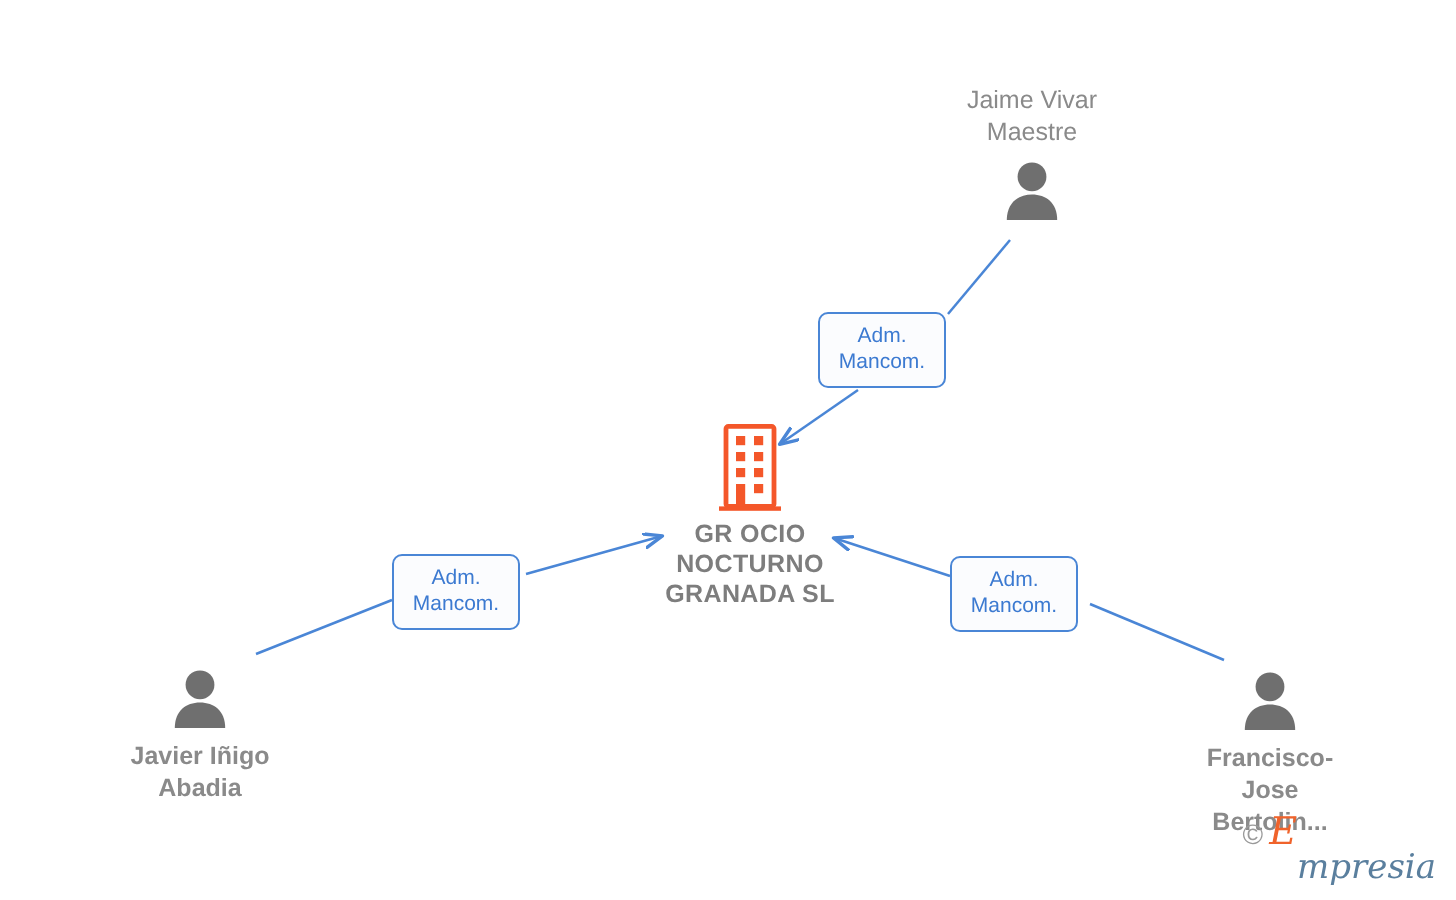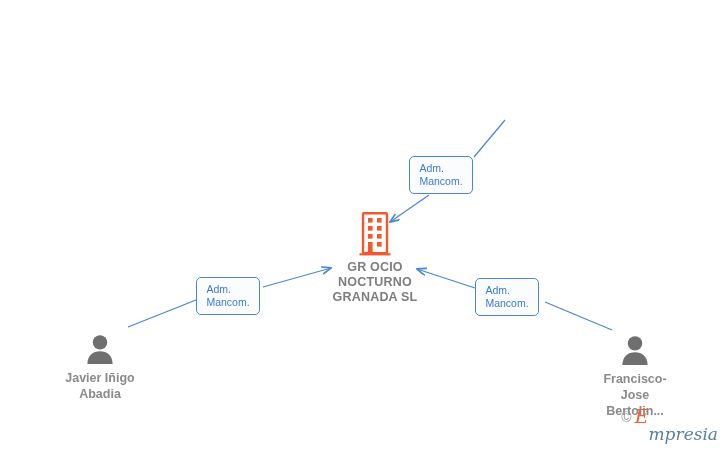--- a/index.html
+++ b/index.html
@@ -74,20 +74,21 @@
     height: 38px;
     border: 1.3px solid #4a86d6;
     border-radius: 5px;
     background: #fbfcfe;
     color: #3c7ad1;
     font-size: 10.5px;
     line-height: 13px;
     display: flex;
     align-items: center;
     justify-content: center;
+    text-align: center;
     white-space: pre-line;
   }
 
   
   #watermark {
     position: absolute;
     right: 10px;
     bottom: 6px;
     display: flex;
     align-items: center;
@@ -149,20 +150,28 @@
       <rect x="19" y="22" width="4.6" height="4.6" fill="#f4572a"></rect>
       <rect x="19" y="30" width="4.6" height="4.6" fill="#f4572a"></rect>
       <rect x="10" y="30" width="4.6" height="11.2" fill="#f4572a"></rect>
       <rect x="1.5" y="41.2" width="31" height="2.2" fill="#f4572a"></rect>
     </svg>
     <div class="company-label">GR OCIO
 NOCTURNO
 GRANADA  SL</div>
   </div>
 
+  <div class="person-node above" style="left:451px; top:42px;">
+    <div class="person-label">Jaime Vivar
+Maestre</div>
+    <svg class="person-icon" viewBox="0 0 32 32">
+      <circle cx="16" cy="9.4" r="7.2" fill="#6f6f6f"></circle>
+      <path d="M3.4,31 C3.4,22.4 9.0,18.2 16,18.2 C23,18.2 28.6,22.4 28.6,31 Z" fill="#6f6f6f"></path>
+    </svg>
+  </div>
 
   <div class="person-node below" style="left:35px; top:333px;">
     <svg class="person-icon" viewBox="0 0 32 32">
       <circle cx="16" cy="9.4" r="7.2" fill="#6f6f6f"></circle>
       <path d="M3.4,31 C3.4,22.4 9.0,18.2 16,18.2 C23,18.2 28.6,22.4 28.6,31 Z" fill="#6f6f6f"></path>
     </svg>
     <div class="person-label">Javier Iñigo
 Abadia</div>
   </div>
 

